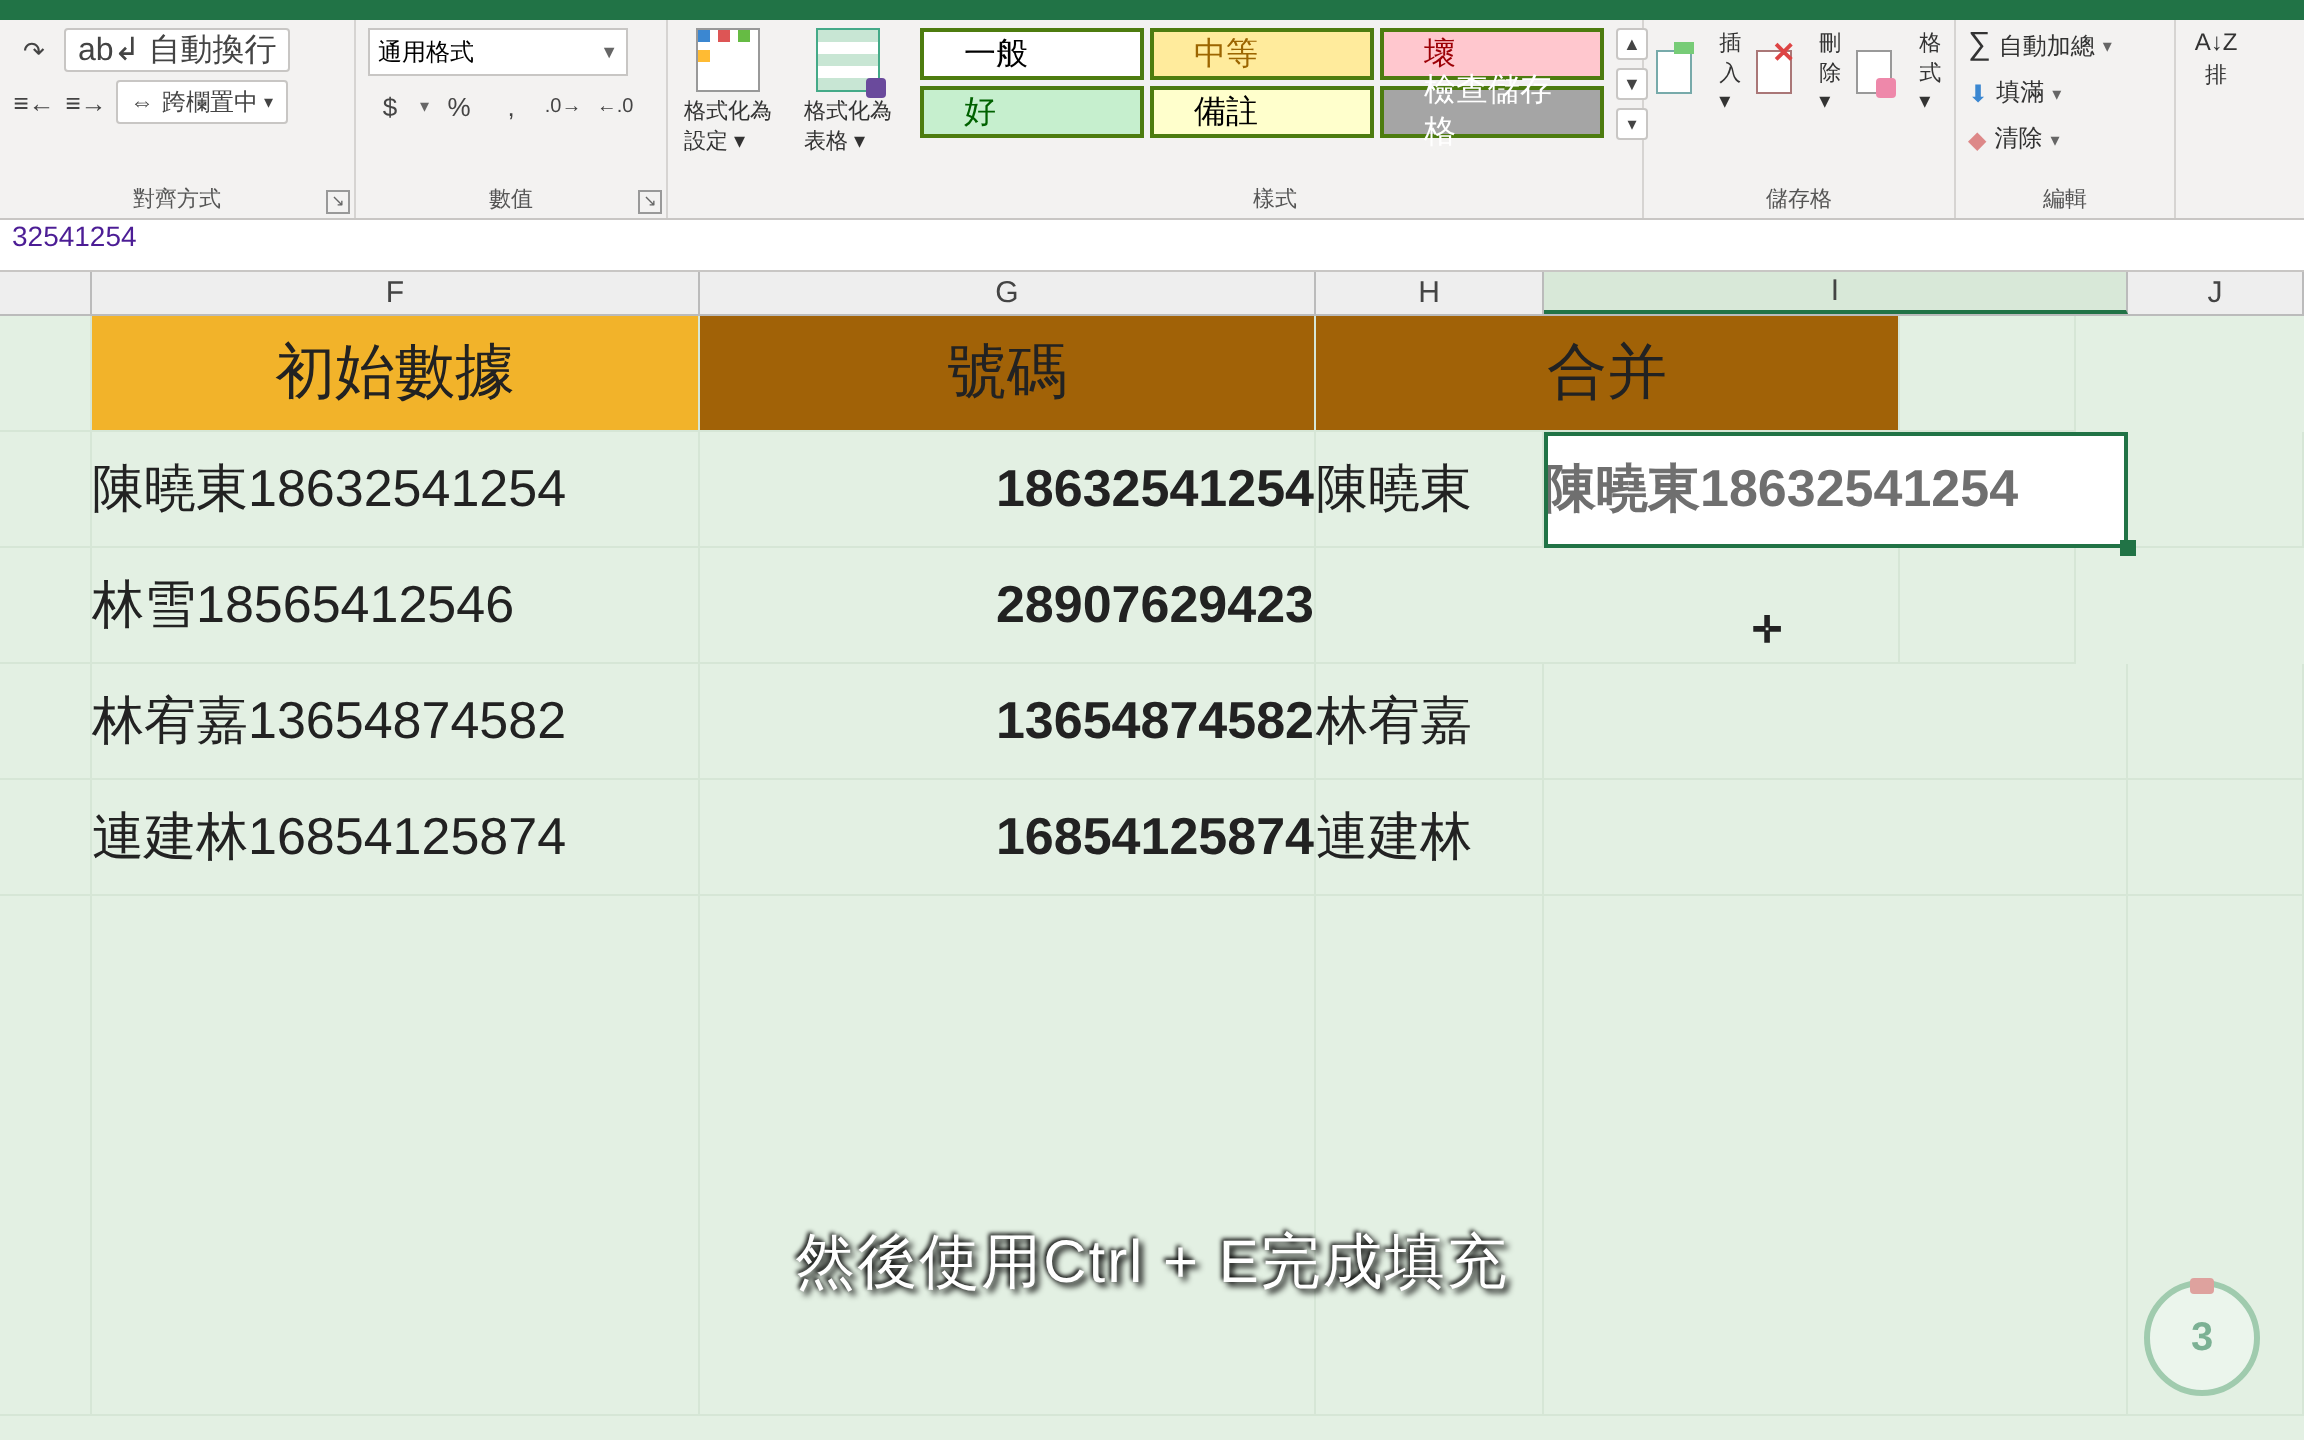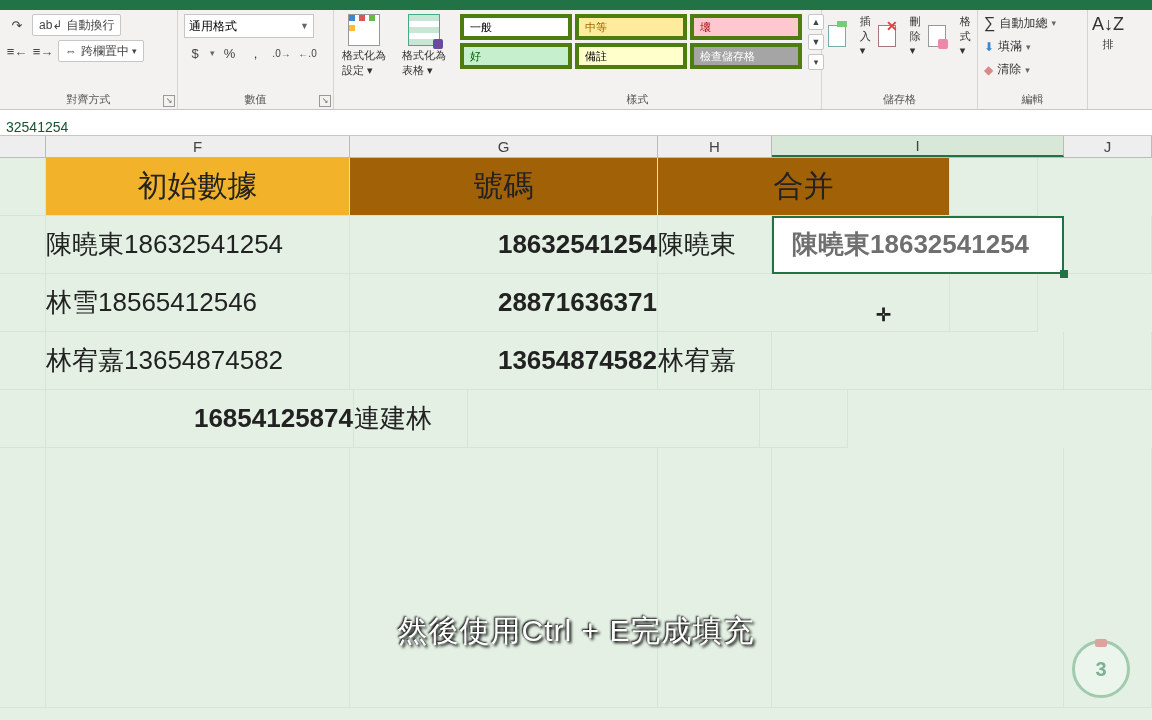--- a/index.html
+++ b/index.html
@@ -23,52 +23,52 @@
 .numfmt-select { width: 130px; height: 24px; border: 1px solid #c8c6c4; background: #fff; font-size: 12px; padding: 0 4px; display: flex; align-items: center; justify-content: space-between; }
 .numfmt-select .arrow { font-size: 9px; color: #666; }
 
 .bigbtn { display: flex; flex-direction: column; align-items: center; justify-content: center; width: 48px; font-size: 11px; color: #333; gap: 2px; }
 .bigbtn .icon { width: 32px; height: 32px; position: relative; }
 .icon-grid { width: 28px; height: 28px; background: linear-gradient(#3b87d1,#3b87d1) 0 0/6px 6px no-repeat, linear-gradient(#d55,#d55) 10px 0/6px 6px no-repeat, linear-gradient(#6b4,#6b4) 20px 0/6px 6px no-repeat, linear-gradient(#fb3,#fb3) 0 10px/6px 6px no-repeat, #fff; border: 1px solid #999; }
 .icon-table { width: 28px; height: 28px; border: 1px solid #4a8; background: repeating-linear-gradient(#c8e6d4 0 6px,#fff 6px 12px); position: relative; }
 .icon-table::after { content:""; position:absolute; right:-4px; bottom:-4px; width:10px; height:10px; background:#6a4a9c; border-radius:2px; }
 
 .style-gallery { display: grid; grid-template-columns: 112px 112px 112px; grid-template-rows: 26px 26px; gap: 3px; }
-.style-cell { border: 4px solid #4d7c0f; display: flex; align-items: center; padding: 0 6px; font-size: 11px; background: #fff; }
+.style-cell { border: 2px solid #4d7c0f; display: flex; align-items: center; padding: 0 20px; font-size: 16px; background: #fff; }
 
 .cells-btn { display: flex; align-items: center; width: 46px; font-size: 11px; color: #333; gap: 14px; }
 .cells-btn .ic { width: 26px; height: 22px; }
 .ic-insert { background: linear-gradient(#fff,#fff); border: 1px solid #7aa; position: relative; }
 .ic-insert::before { content:""; position:absolute; top:-5px; left:8px; width:10px; height:6px; background:#7c7; }
 .ic-delete { border: 1px solid #a77; position: relative; background:#fff; }
 .ic-delete::before { content:"✕"; position:absolute; top:-8px; left:7px; color:#d44; font-weight:bold; font-size:14px; }
 .ic-format { border: 1px solid #999; background:#fff; position:relative; }
 .ic-format::before { content:""; position:absolute; right:-3px; bottom:-3px; width:10px; height:10px; background:#e8a; border-radius:2px; }
 
 .edit-row { display: flex; align-items: center; font-size: 12px; color: #333; gap: 4px; }
 .edit-arrow { font-size: 9px; color: #666; }
 
 
-.formula-bar { height: 26px; background: #fff; border-bottom: 1px solid #c8c6c4; display: flex; align-items: flex-end; padding: 0 6px; font-size: 14px; color: #14532d; gap: 6px; }
+.formula-bar { height: 26px; background: #fff; border-bottom: 1px solid #c8c6c4; display: flex; align-items: flex-start; padding: 0 6px; font-size: 14px; color: #4c1d95; gap: 6px; }
 
 
 .sheet { position: relative; background: #e3f0e3; height: 584px; }
 .colheads { display: flex; height: 22px; background: #e9e9e9; border-bottom: 1px solid #bbb; }
 .colhead { border-right: 1px solid #bbb; display: flex; align-items: center; justify-content: center; font-size: 15px; color: #444; background: #eee; }
 .colhead.selected { background: #d8e8d8; border-bottom: 2px solid #217346; }
 .rowgutter { width: 46px; background: #eee; }
 
 .rows { position: relative; }
 .row-data { display: flex; height: 58px; }
 .cell { border-right: 1px solid #d6e6d6; border-bottom: 1px solid #d6e6d6; display: flex; align-items: center; padding: 0 0; font-size: 26px; color: #222; background: #e3f0e3; }
 .head-row .cell { height: 58px; font-size: 30px; justify-content: center; }
 .cell.orange { background: #f2b32a; }
 .cell.green { background: #a16207; }
 .numcell { justify-content: flex-end; font-weight: 600; }
-.boldtxt { font-weight: 600; margin-left: 20px; }
+.boldtxt { font-weight: 600; }
 
 .selection { position: absolute; border: 2px solid #217346; background: rgba(255,255,255,0.35); pointer-events: none; }
 .fill-handle { position: absolute; width: 8px; height: 8px; background: #217346; }
 
 .cursor-plus { position: absolute; font-size: 18px; color: #222; font-weight: bold; pointer-events: none; }
 
 
 .caption { position: absolute; bottom: 68px; left: 50%; transform: translateX(-50%); font-size: 30px; color: #fff; text-shadow: 2px 2px 3px #000, -1px -1px 2px #000; font-weight: 500; letter-spacing: 1px; }
 
 
@@ -79,21 +79,21 @@
 <body>
 
 <div class="menubar"></div>
 
 <div class="ribbon">
 
   <div class="ribbon-group" style="width:178px">
     <div class="ribbon-body col">
       <div class="row">
         <div class="rb plain">↷</div>
-        <div class="rb" style="width:auto;padding:0 6px;font-size:12px">
+        <div class="rb" style="width:auto;padding:0 6px;font-size:16px">
           <span style="margin-right:4px">ab↲</span>
             <span>自動換行</span>
         </div>
       </div>
       <div class="row">
         <div class="rb plain">≡←</div>
         <div class="rb plain">≡→</div>
         <div class="rb" style="width:auto;padding:0 6px;font-size:12px">
           <span style="margin-right:4px">⇔</span>
             <span>跨欄置中</span>
@@ -190,21 +190,21 @@
           <span style="color:#d88">◆</span> 
           <span>清除</span> 
           <span class="edit-arrow">▾</span>
         </div>
     </div>
     <div class="ribbon-label">編輯</div>
   </div>
 
   <div class="ribbon-group" style="border-right:none;width:30px">
     <div class="bigbtn" style="width:28px">
-      <div style="font-size:18px">A↓Z</div>
+      <div style="font-size:12px">A↓Z</div>
       <div>排</div>
     </div>
   </div>
 </div>
 
 <div class="formula-bar">
   <span>32541254</span>
 </div>
 
 <div class="sheet">
@@ -242,21 +242,21 @@
           <span class="boldtxt">陳曉東18632541254</span>
         </div>
       <div class="cell" style="width:88px"></div>
     </div>
     <div class="row-data">
       <div class="cell rowgutter" style="width:46px"></div>
       <div class="cell" style="width:304px">
           <span>林雪18565412546</span>
         </div>
       <div class="cell numcell" style="width:308px">
-          <span class="boldtxt">28871636371</span>
+          <span class="boldtxt">28907629423</span>
         </div>
       <div class="cell" style="width:292px">
           <span></span>
         </div>
       <div class="cell" style="width:88px"></div>
     </div>
     <div class="row-data">
       <div class="cell rowgutter" style="width:46px"></div>
       <div class="cell" style="width:304px">
           <span>林宥嘉13654874582</span>
@@ -267,20 +267,23 @@
       <div class="cell" style="width:114px">
           <span>林宥嘉</span>
         </div>
       <div class="cell" style="width:292px">
           <span></span>
         </div>
       <div class="cell" style="width:88px"></div>
     </div>
     <div class="row-data">
       <div class="cell rowgutter" style="width:46px"></div>
+      <div class="cell" style="width:304px">
+          <span>連建林16854125874</span>
+        </div>
       <div class="cell numcell" style="width:308px">
           <span class="boldtxt">16854125874</span>
         </div>
       <div class="cell" style="width:114px">
           <span>連建林</span>
         </div>
       <div class="cell" style="width:292px">
           <span></span>
         </div>
       <div class="cell" style="width:88px"></div>

